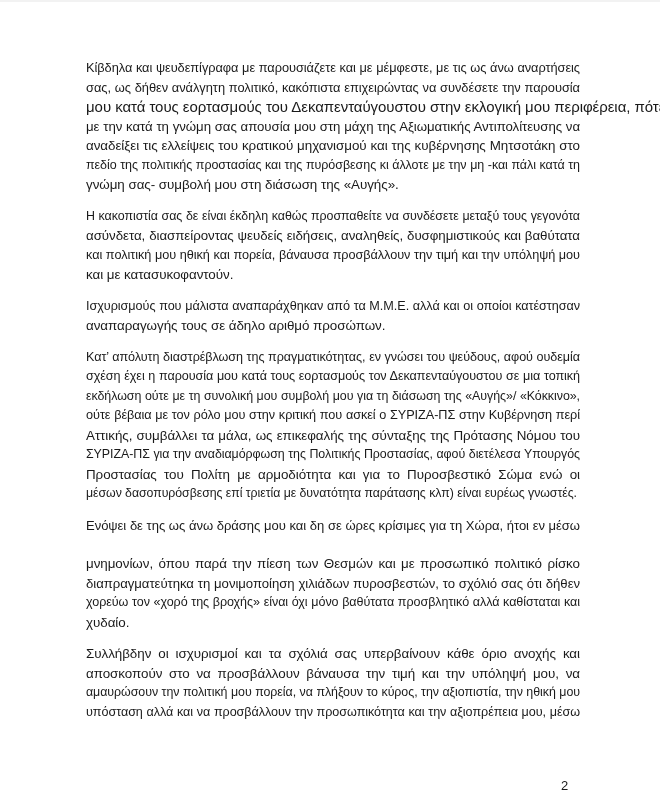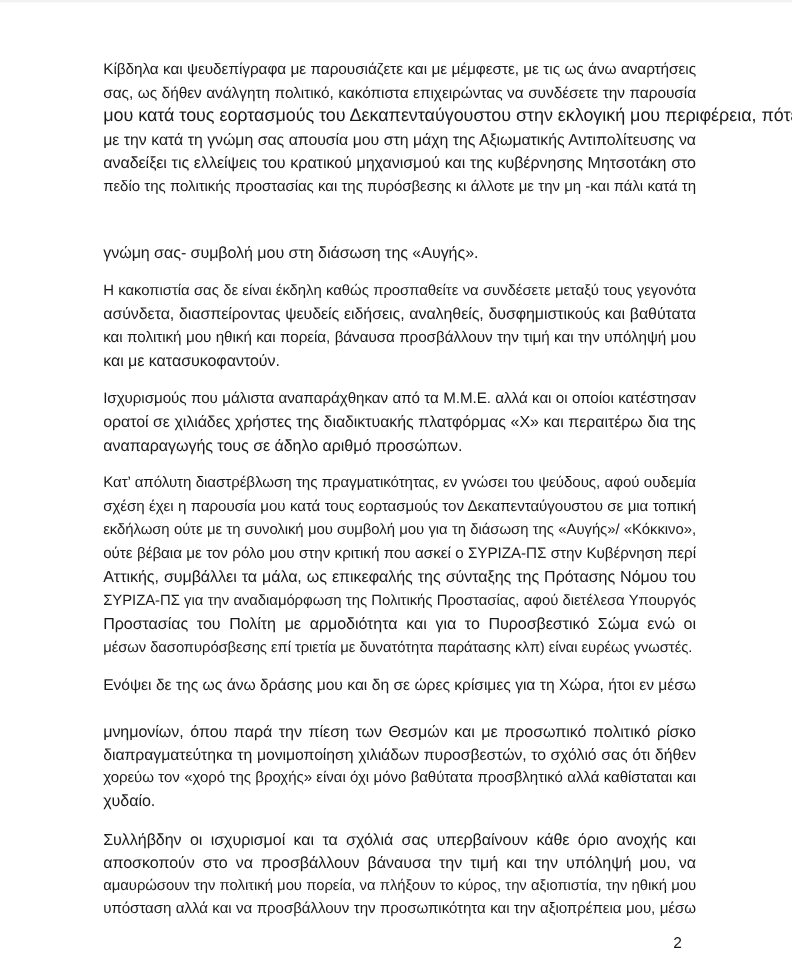--- a/index.html
+++ b/index.html
@@ -17,21 +17,21 @@
     }
     .top-edge {
       position: absolute;
       left: 0; top: 0;
       width: 660px; height: 2px;
       background: #f2f2f2;
     }
     .page {
       position: absolute;
       left: 86px;
-      top: 48px;
+      top: 58px;
       width: 494px;
     }
     .para {
       margin: 0 0 12px 0;
     }
     .line {
       display: block;
       height: 19.5px;
       line-height: 19.5px;
       font-size: 13.4px;
@@ -59,33 +59,32 @@
 
 <div class="page">
 
   <p class="para">
     <span class="line" style="display: block; width: auto; font-size: 12.8036px;">Κίβδηλα και ψευδεπίγραφα με παρουσιάζετε και με μέμφεστε, με τις ως άνω αναρτήσεις</span>
     <span class="line" style="display: block; width: auto; font-size: 12.8789px;">σας, ως δήθεν ανάλγητη πολιτικό, κακόπιστα επιχειρώντας να συνδέσετε την παρουσία</span>
     <span class="line" style="display: block; width: auto; font-size: 15px;">μου κατά τους εορτασμούς του Δεκαπενταύγουστου στην εκλογική μου περιφέρεια, πότε</span>
     <span class="line" style="display: block; width: auto; font-size: 13.2424px;">με την κατά τη γνώμη σας απουσία μου στη μάχη της Αξιωματικής Αντιπολίτευσης να</span>
     <span class="line" style="display: block; width: auto;">αναδείξει τις ελλείψεις του κρατικού μηχανισμού και της κυβέρνησης Μητσοτάκη στο</span>
     <span class="line" style="display: block; width: auto; font-size: 12.5109px;">πεδίο της πολιτικής προστασίας και της πυρόσβεσης κι άλλοτε με την μη -και πάλι κατά τη</span>
-    <span class="line last" style="display: block; width: auto; margin-top: 36px;">γνώμη σας- συμβολή μου στη διάσωση της «Αυγής».</span>
+    <span class="line last" style="display: block; width: auto;">γνώμη σας- συμβολή μου στη διάσωση της «Αυγής».</span>
   </p>
 
   <p class="para">
     <span class="line" style="display: block; width: auto; font-size: 12.4398px;">Η κακοπιστία σας δε είναι έκδηλη καθώς προσπαθείτε να συνδέσετε μεταξύ τους γεγονότα</span>
     <span class="line" style="display: block; width: auto; font-size: 13.3229px;">ασύνδετα, διασπείροντας ψευδείς ειδήσεις, αναληθείς, δυσφημιστικούς και βαθύτατα</span>
     <span class="line" style="display: block; width: auto; font-size: 12.7045px;">και πολιτική μου ηθική και πορεία, βάναυσα προσβάλλουν την τιμή και την υπόληψή μου</span>
     <span class="line last" style="display: block; width: auto;">και με κατασυκοφαντούν.</span>
   </p>
 
   <p class="para">
     <span class="line" style="display: block; width: auto; font-size: 12.6556px;">Ισχυρισμούς που μάλιστα αναπαράχθηκαν από τα Μ.Μ.Ε. αλλά και οι οποίοι κατέστησαν</span>
-    <span class="line" style="display: block; width: auto; font-size: 13.296px;">ορατοί σε χιλιάδες χρήστες της διαδικτυακής πλατφόρμας «Χ» και περαιτέρω δια της</span>
     <span class="line last" style="display: block; width: auto;">αναπαραγωγής τους σε άδηλο αριθμό προσώπων.</span>
   </p>
 
   <p class="para">
     <span class="line" style="display: block; width: auto; font-size: 12.5828px;">Κατ’ απόλυτη διαστρέβλωση της πραγματικότητας, εν γνώσει του ψεύδους, αφού ουδεμία</span>
     <span class="line" style="display: block; width: auto; font-size: 12.607px;">σχέση έχει η παρουσία μου κατά τους εορτασμούς τον Δεκαπενταύγουστου σε μια τοπική</span>
     <span class="line" style="display: block; width: auto; font-size: 12.4398px;">εκδήλωση ούτε με τη συνολική μου συμβολή μου για τη διάσωση της «Αυγής»/ «Κόκκινο»,</span>
     <span class="line" style="display: block; width: auto; font-size: 12.7045px;">ούτε βέβαια με τον ρόλο μου στην κριτική που ασκεί ο ΣΥΡΙΖΑ-ΠΣ στην Κυβέρνηση περί</span>
     <span class="line" style="display: block; width: auto;">Αττικής, συμβάλλει τα μάλα, ως επικεφαλής της σύνταξης της Πρότασης Νόμου του</span>
     <span class="line" style="display: block; width: auto; font-size: 12.4163px;">ΣΥΡΙΖΑ-ΠΣ για την αναδιαμόρφωση της Πολιτικής Προστασίας, αφού διετέλεσα Υπουργός</span>

